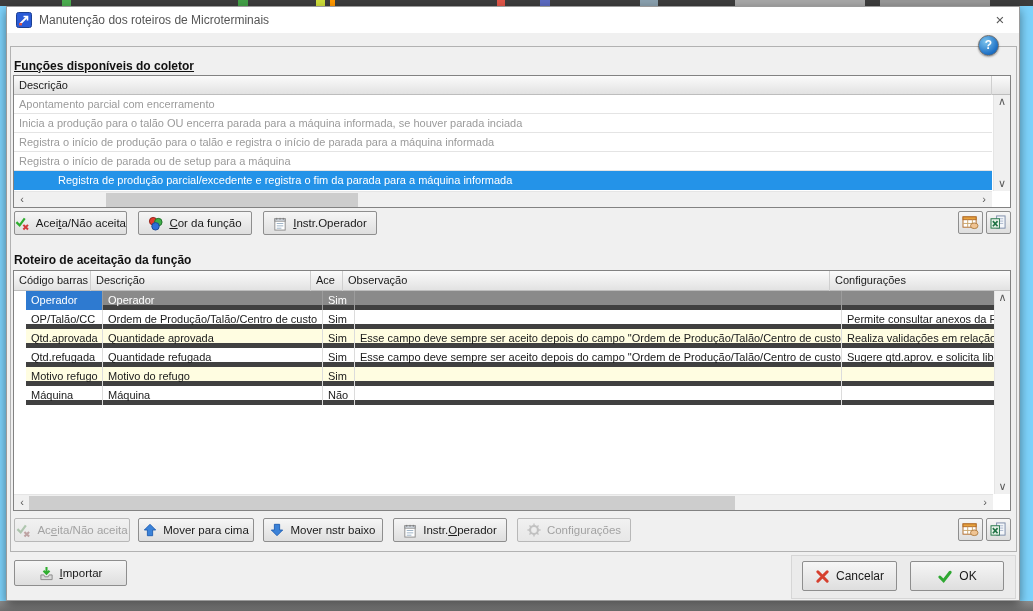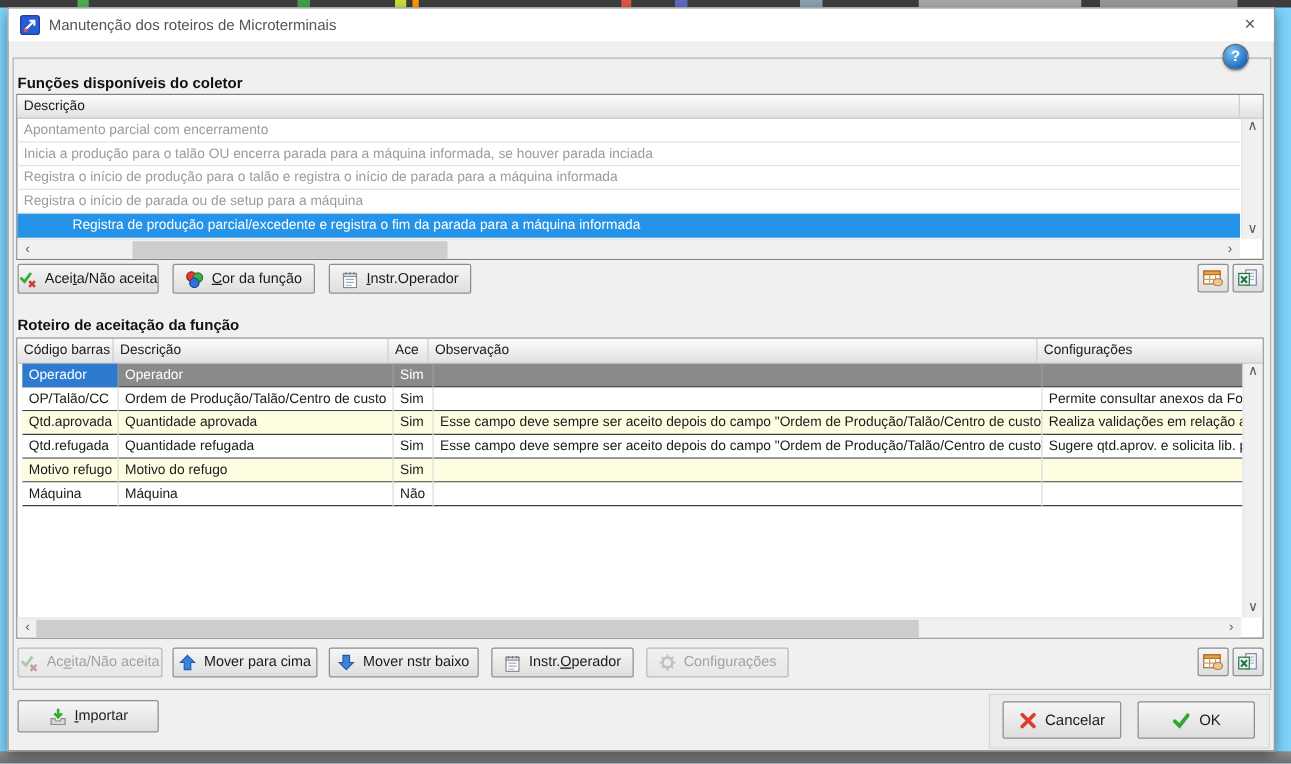--- a/index.html
+++ b/index.html
@@ -37,21 +37,21 @@
                font-size:11px; color:#1a1a1a; }
   .hcell { position:absolute; top:0; height:19px; line-height:18px; padding-left:5px;
            border-right:1px solid #cfcfcf; white-space:nowrap; overflow:hidden; }
   .lrow { position:absolute; left:0; height:19px; line-height:18px; font-size:11px;
           padding-left:5px; white-space:nowrap; overflow:hidden;
           border-bottom:1px solid #e4e4e4; color:#9b9b9b; }
   .lrow.sel { background:#2493e8; color:#ffffff; border-bottom-color:#2493e8; }
 
   .cell { position:absolute; top:0; height:19px; line-height:18px; padding-left:5px;
           border-right:1px solid #dcdcdc; white-space:nowrap; overflow:hidden; font-size:11px; color:#1a1a1a; }
-  .trow { position:absolute; left:4px; height:19px; border-bottom:1px solid #404040; background:#fff;padding-left:16px; }
+  .trow { position:absolute; left:12px; height:19px; border-bottom:5px solid #404040; background:#fff;padding-left:16px; }
   .trow.yellow { background:#fffde1; }
   .trow.selgray { background:#8a8a8a; }
   .trow.selgray .cell { color:#ffffff; border-right-color:#9c9c9c; }
   .trow.selgray .cell.focus { background:#2e7ad0; }
 
   
   .sb { position:absolute; background:#f0f0f0; }
   .sb .arr { position:absolute; color:#5a5a5a; font-size:11px; text-align:center; }
   .sb .thumb { position:absolute; background:#cdcdcd; }
   .sb-h .arr { width:16px; height:100%; line-height:15px; }
@@ -100,21 +100,21 @@
         <path d="M7.5 4.5 h4 v4" stroke="#ffffff" stroke-width="1.6" fill="none"></path>
         <rect x="3" y="11" width="3" height="2.4" fill="#e05548"></rect>
       </svg>
       <span class="title-text">Manutenção dos roteiros de Microterminais</span>
       <span class="close-btn">×</span>
     </div>
 
     <div class="main-panel"></div>
     <div class="help-btn">?</div>
 
-    <div class="sec-title" style="left:7px;top:52px;">Funções disponíveis do coletor</div>
+    <div class="sec-title" style="left:7px;top:52px;text-decoration:underline;">Funções disponíveis do coletor</div>
 
     <div class="lv" style="left:6px;top:68px;width:998px;height:133px;">
       <div class="lv-header">
         <div class="hcell" style="left:0;width:978px;">Descrição</div>
       </div>
       <div class="lrow" style="top:19px;width:978px;">Apontamento parcial com encerramento</div>
       <div class="lrow" style="top:38px;width:978px;">Inicia a produção para o talão OU encerra parada para a máquina informada, se houver parada inciada</div>
       <div class="lrow" style="top:57px;width:978px;">Registra o início de produção para o talão e registra o início de parada para a máquina informada</div>
       <div class="lrow" style="top:76px;width:978px;">Registra o início de parada ou de setup para a máquina</div>
       <div class="lrow sel" style="top:95px;width:978px;padding-left:44px;">Registra de produção parcial/excedente e registra o fim da parada para a máquina informada</div>

